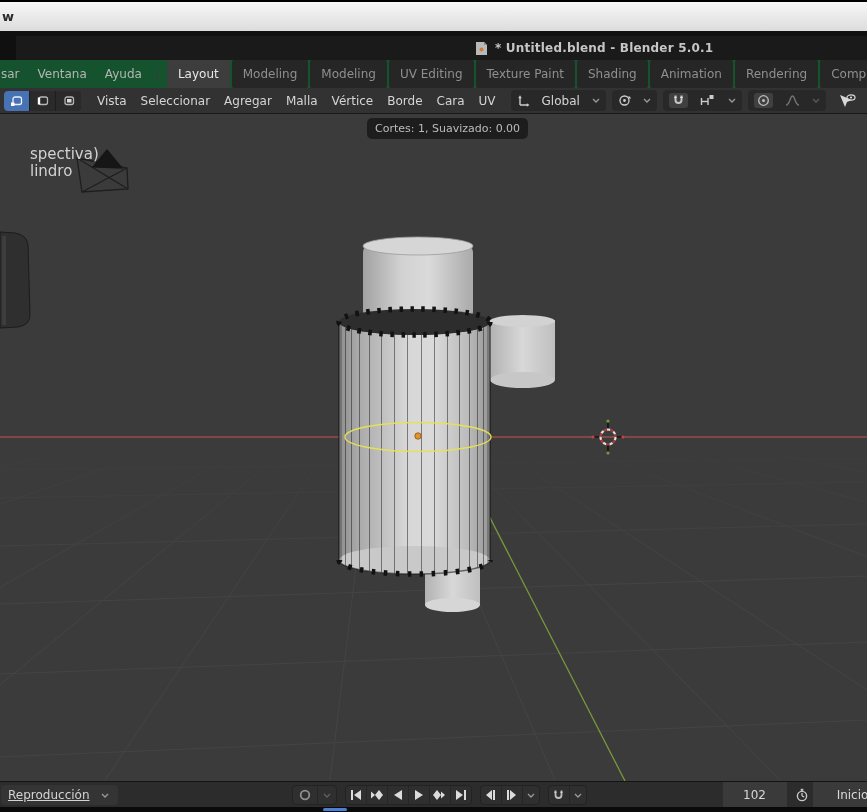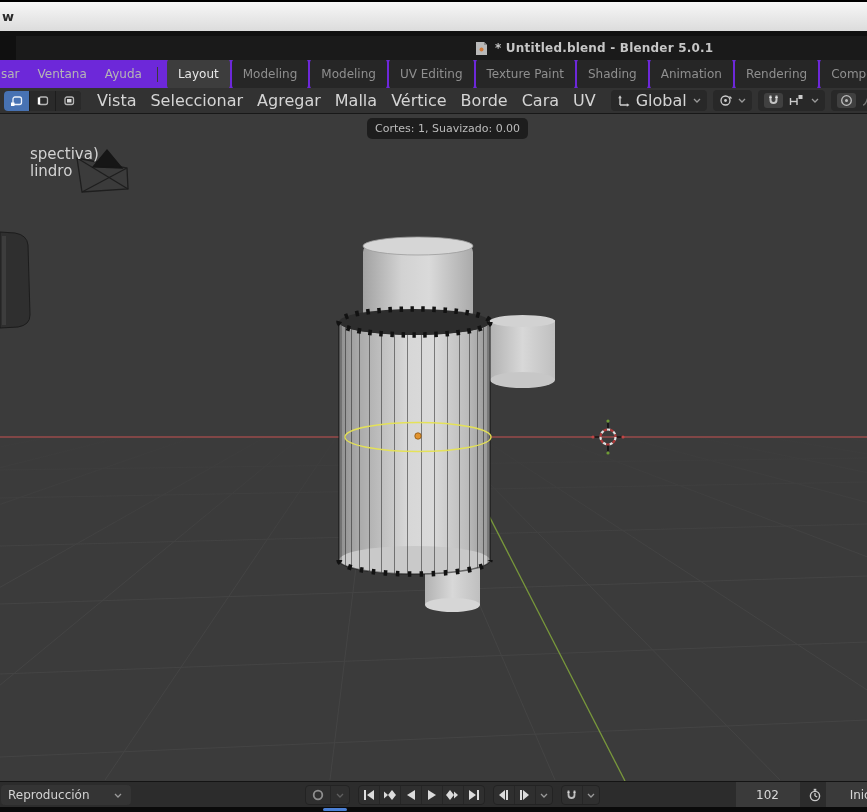--- a/index.html
+++ b/index.html
@@ -11,59 +11,59 @@
             background:linear-gradient(#f7f7f7,#dcdcdc);box-sizing:border-box;
             color:#2a2a2a;font-size:13px;font-weight:bold;padding:7px 0 0 2px;}
 
   
   .titlebar{position:absolute;top:36px;left:16px;right:0;height:24px;background:#1a1a1a;
             display:flex;align-items:center;}
   .titlebar .file-icon{margin-left:459px;width:13px;height:15px;display:inline-block;}
   .titlebar .title{margin-left:7px;color:#c6c6c6;font-size:12px;font-weight:bold;letter-spacing:.2px;}
 
   
-  .menubar{position:absolute;top:60px;left:0;right:0;height:28px;background:#6d28d9;
+  .menubar{position:absolute;top:60px;left:0;right:0;height:28px;background:#14532d;
            display:flex;align-items:center;font-size:12px;white-space:nowrap;overflow:hidden;}
   .menu{color:#b5b5b5;padding:4px 9px;border-radius:4px;}
   .menu.partial{padding-left:1px;}
   .vdiv{width:1px;height:15px;background:#3a3a3a;margin:0 9px 0 6px;flex:none;}
   .tab{color:#8f8f8f;background:#262626;padding:8px 11px;border-radius:4px;margin-right:2px;flex:none;}
   .tab.active{background:#3d3d3d;color:#e7e7e7;}
 
   
   .toolheader{position:absolute;top:88px;left:0;right:0;height:25px;background:#323232;
               border-bottom:1px solid #181818;display:flex;align-items:center;
-              font-size:16px;color:#d5d5d5;white-space:nowrap;overflow:hidden;box-sizing:content-box;}
+              font-size:12px;color:#d5d5d5;white-space:nowrap;overflow:hidden;box-sizing:content-box;}
   .selgroup{display:flex;margin:0 9px 0 4px;background:#262626;border-radius:4px;overflow:hidden;flex:none;}
   .selbtn{width:25px;height:20px;display:flex;align-items:center;justify-content:center;
           background:#2a2a2a;border-right:1px solid #1d1d1d;}
   .selbtn:last-child{border-right:none;}
   .selbtn.active{background:#4772b3;}
   .hmenu{padding:3px 7px;flex:none;}
   .ddgroup{display:flex;align-items:center;background:#282828;border-radius:4px;
-           padding:2px 6px;margin:0 3px;gap:6px;flex:none;height:17px;}
+           padding:2px 6px;margin:0 3px;gap:12px;flex:none;height:17px;}
   .iconwrap{display:flex;align-items:center;justify-content:center;}
   .iconwrap.toggled{background:#404040;border-radius:3px;padding:1px 3px;}
   .iconwrap.blue{background:#4772b3;border-radius:3px;padding:2px 4px;}
   .spacer{flex:1;}
   .dim{opacity:.45;}
 
   
   .viewport{position:absolute;top:114px;left:0;right:0;height:667px;background:#3b3b3b;overflow:hidden;}
   .scene{position:absolute;left:0;top:0;}
   .vp-label{position:absolute;top:32px;left:1px;color:#d2d2d2;font-size:15px;line-height:17px;padding-left:29px;}
   .op-hint{position:absolute;top:4px;left:367px;background:rgba(25,25,25,.85);color:#bcbcbc;
            font-size:11px;padding:4px 8px;border-radius:5px;}
 
   
   .timeline{position:absolute;top:781px;left:0;right:0;height:26px;background:#2c2c2c;
             border-top:1px solid #141414;display:flex;align-items:center;font-size:12px;
             overflow:hidden;box-sizing:content-box;}
-  .tl-menu{display:flex;align-items:center;gap:24px;background:#343434;border-radius:4px;
-           padding:3px 9px 3px 7px;margin-left:1px;color:#d3d3d3;flex:none;}
+  .tl-menu{display:flex;align-items:center;gap:11px;background:#343434;border-radius:4px;
+           padding:3px 9px 3px 7px;margin-left:1px;color:#d3d3d3;flex:none;text-decoration:underline;}
   .tl-group{display:flex;background:#2f2f2f;border:1px solid #232323;border-radius:4px;
             overflow:hidden;flex:none;}
   .tl-btn{width:20px;height:18px;display:flex;align-items:center;justify-content:center;
           border-right:1px solid #262626;}
   .tl-btn:last-child{border-right:none;}
   .tl-field{background:#3a3a3a;border-radius:4px;height:35px;display:flex;align-items:center;
             justify-content:center;color:#d8d8d8;flex:none;}
 
   .bottomstrip{position:absolute;top:807px;left:0;right:0;height:5px;background:#0a0a0a;}
   .blue-indicator{position:absolute;left:323px;top:1px;width:24px;height:3px;background:#4a7fd4;border-radius:2px;}

